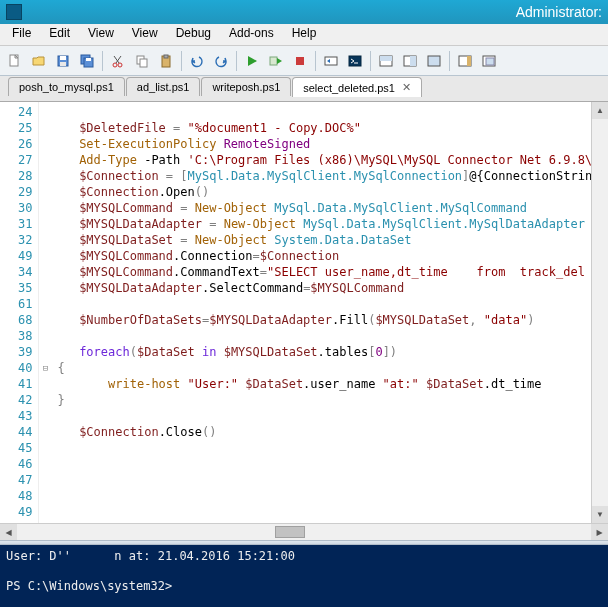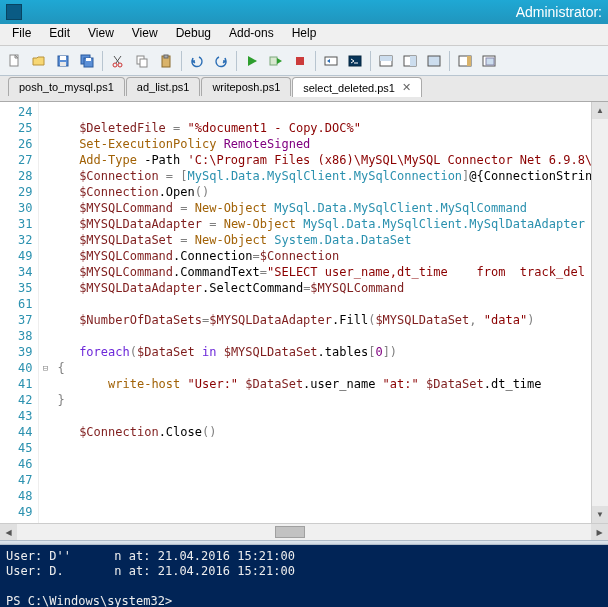--- a/index.html
+++ b/index.html
@@ -203,21 +203,21 @@
       <div class="ln">27</div>
       <div class="ln">28</div>
       <div class="ln">29</div>
       <div class="ln">30</div>
       <div class="ln">31</div>
       <div class="ln">32</div>
       <div class="ln">49</div>
       <div class="ln">34</div>
       <div class="ln">35</div>
       <div class="ln">61</div>
-      <div class="ln">37</div>
+      <div class="ln">68</div>
       <div class="ln">38</div>
       <div class="ln">39</div>
       <div class="ln">40</div>
       <div class="ln">41</div>
       <div class="ln">42</div>
       <div class="ln">43</div>
       <div class="ln">44</div>
       <div class="ln">45</div>
       <div class="ln">46</div>
       <div class="ln">47</div>
@@ -265,16 +265,15 @@
   <div class="sb-htrack">
       <div class="sb-hthumb"></div>
     </div>
   <div class="sb-hbtn">▶</div>
 </div>
 
 <div class="splitter"></div>
 
 <div class="console" id="console">
     <div class="cln">User: D''      n at: 21.04.2016 15:21:00</div>
-    <div class="cln">User: D.       n at: 21.04.2016 15:21:00</div>
     <div class="cln">&nbsp;</div>
     <div class="cln">PS C:\Windows\system32&gt; </div>
   </div>
 
 </body></html>

